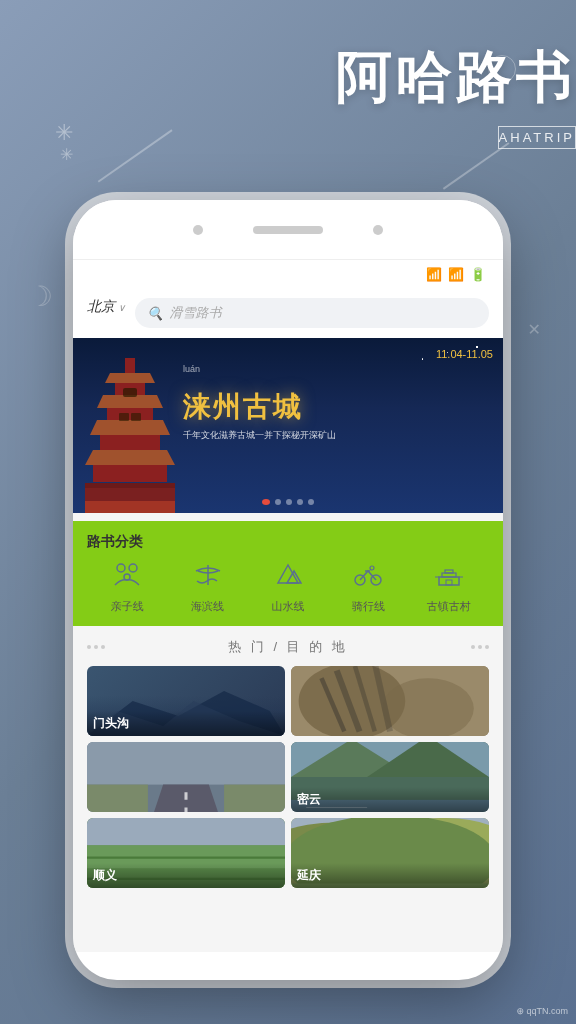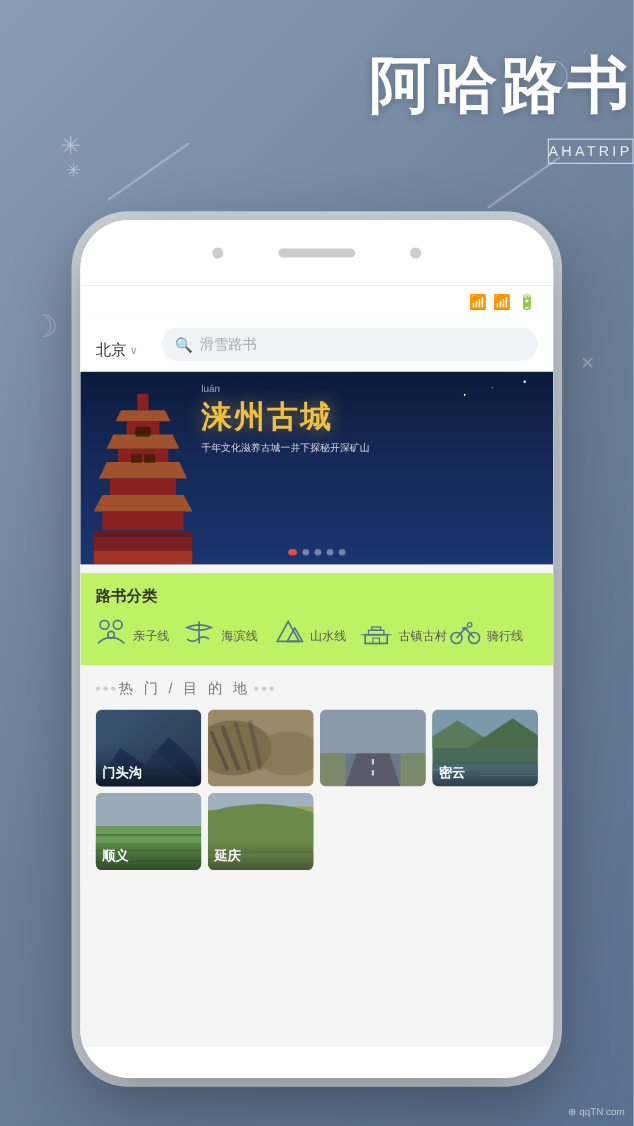--- a/index.html
+++ b/index.html
@@ -136,22 +136,23 @@
       height: calc(100% - 88px);
       overflow: hidden;
       background: #f5f5f5;
     }
 
     
     .search-bar {
       background: #fff;
       padding: 10px 14px;
       display: flex;
-      align-items: flex-end;
-      gap: 22px;
+      align-items: flex-start;
+      gap: 10px;
+      font-style: italic;
     }
     .location-btn {
       display: flex;
       align-items: center;
       gap: 3px;
       font-size: 14px;
       color: #333;
       white-space: nowrap;
     }
     .chevron { font-size: 10px; color: #999; }
@@ -224,36 +225,37 @@
     .dot {
       width: 6px;
       height: 6px;
       border-radius: 50%;
       background: rgba(255,255,255,0.4);
     }
     .dot.active { background: #e74c3c; width: 8px; }
 
     
     .category-section {
-      background: #bef264;
+      background: #84cc16;
       padding: 12px 14px;
       margin-top: 8px;
     }
     .section-title {
       font-size: 14px;
       color: #333;
       font-weight: 600;
       margin-bottom: 12px;
     }
     .category-grid {
       display: flex;
       justify-content: space-between;
     }
     .category-item {
       display: flex;
+      flex-direction: column;
       align-items: center;
       gap: 6px;
       flex: 1;
     }
     .category-icon {
       font-size: 22px;
       color: #5a7090;
     }
     .category-label {
       font-size: 11px;
@@ -261,37 +263,37 @@
     }
 
     
     .hot-section {
       background: #f5f5f5;
       padding: 12px 14px;
     }
     .hot-title {
       display: flex;
       align-items: center;
-      justify-content: flex-start;
-      gap: 3px;
+      justify-content: space-between;
+      gap: 20px;
       margin-bottom: 10px;
       color: #999;
       font-size: 12px;
     }
     .hot-title-dots {
       display: flex;
       gap: 3px;
     }
     .hot-dot { width: 4px; height: 4px; border-radius: 50%; background: #ccc; }
     .hot-title-text { color: #777; font-size: 13px; letter-spacing: 3px; }
 
     
     .dest-grid {
       display: grid;
-      grid-template-columns: 1fr 1fr 1fr 1fr;
+      grid-template-columns: 1fr 1fr;
       gap: 6px;
     }
     .dest-item {
       position: relative;
       height: 70px;
       border-radius: 6px;
       overflow: hidden;
     }
     .dest-label {
       position: absolute;
@@ -394,21 +396,22 @@
 
           <rect x="38" y="35" width="14" height="9" rx="2" fill="#2a1a00" opacity="0.7"></rect>
           <rect x="34" y="60" width="10" height="8" rx="1" fill="#2a1a00" opacity="0.6"></rect>
           <rect x="46" y="60" width="10" height="8" rx="1" fill="#2a1a00" opacity="0.6"></rect>
 
           <rect x="0" y="148" width="90" height="12" fill="rgba(255,100,50,0.3)"></rect>
         </svg>
       </div>
 
       <div class="banner-text-area">
-        <div style="color:rgba(255,255,255,0.6);font-size:9px;margin-bottom:6px;">luán</div>
+        <div class="banner-date">11.04-11.05</div>
+        <div style="color:rgba(255,255,255,0.6);font-size:9px;margin-bottom:18px;">luán</div>
         <div class="banner-main-title">涞州古城</div>
         <div class="banner-subtitle">千年文化滋养古城一并下探秘开深矿山</div>
       </div>
 
       <div class="banner-dots">
         <div class="dot active"></div>
         <div class="dot"></div>
         <div class="dot"></div>
         <div class="dot"></div>
         <div class="dot"></div>
@@ -445,42 +448,42 @@
             <svg width="28" height="24" viewBox="0 0 28 24" fill="none">
               <polygon points="14,2 4,20 24,20" stroke="#5a7090" stroke-width="1.5" fill="none"></polygon>
               <polygon points="20,8 13,20 27,20" stroke="#5a7090" stroke-width="1.5" fill="none"></polygon>
             </svg>
           </div>
           <span class="category-label">山水线</span>
         </div>
         <div class="category-item">
           <div class="category-icon">
             <svg width="28" height="24" viewBox="0 0 28 24" fill="none">
+              <circle cx="6" cy="17" r="5" stroke="#5a7090" stroke-width="1.5" fill="none"></circle>
+              <circle cx="22" cy="17" r="5" stroke="#5a7090" stroke-width="1.5" fill="none"></circle>
+              <path d="M6 17 L14 8 L22 17" stroke="#5a7090" stroke-width="1.5" fill="none"></path>
+              <path d="M11 8 L16 8" stroke="#5a7090" stroke-width="1.5"></path>
+              <circle cx="18" cy="5" r="2" stroke="#5a7090" stroke-width="1.2" fill="none"></circle>
+            </svg>
+          </div>
+          <span class="category-label">骑行线</span>
+        </div>
+        <div class="category-item">
+          <div class="category-icon">
+            <svg width="28" height="24" viewBox="0 0 28 24" fill="none">
               <rect x="4" y="14" width="20" height="8" stroke="#5a7090" stroke-width="1.5" fill="none"></rect>
               <rect x="7" y="10" width="14" height="4" stroke="#5a7090" stroke-width="1.2" fill="none"></rect>
               <rect x="10" y="7" width="8" height="3" stroke="#5a7090" stroke-width="1.2" fill="none"></rect>
               <line x1="4" y1="14" x2="0" y2="14" stroke="#5a7090" stroke-width="1"></line>
               <line x1="24" y1="14" x2="28" y2="14" stroke="#5a7090" stroke-width="1"></line>
               <rect x="11" y="17" width="6" height="5" stroke="#5a7090" stroke-width="1" fill="none"></rect>
             </svg>
           </div>
           <span class="category-label">古镇古村</span>
         </div>
-        <div class="category-item">
-          <div class="category-icon">
-            <svg width="28" height="24" viewBox="0 0 28 24" fill="none">
-              <circle cx="6" cy="17" r="5" stroke="#5a7090" stroke-width="1.5" fill="none"></circle>
-              <circle cx="22" cy="17" r="5" stroke="#5a7090" stroke-width="1.5" fill="none"></circle>
-              <path d="M6 17 L14 8 L22 17" stroke="#5a7090" stroke-width="1.5" fill="none"></path>
-              <path d="M11 8 L16 8" stroke="#5a7090" stroke-width="1.5"></path>
-              <circle cx="18" cy="5" r="2" stroke="#5a7090" stroke-width="1.2" fill="none"></circle>
-            </svg>
-          </div>
-          <span class="category-label">骑行线</span>
-        </div>
       </div>
     </div>
 
     <div class="hot-section">
       <div class="hot-title">
         <div class="hot-title-dots">
           <div class="hot-dot"></div>
           <div class="hot-dot"></div>
           <div class="hot-dot"></div>
         </div>

